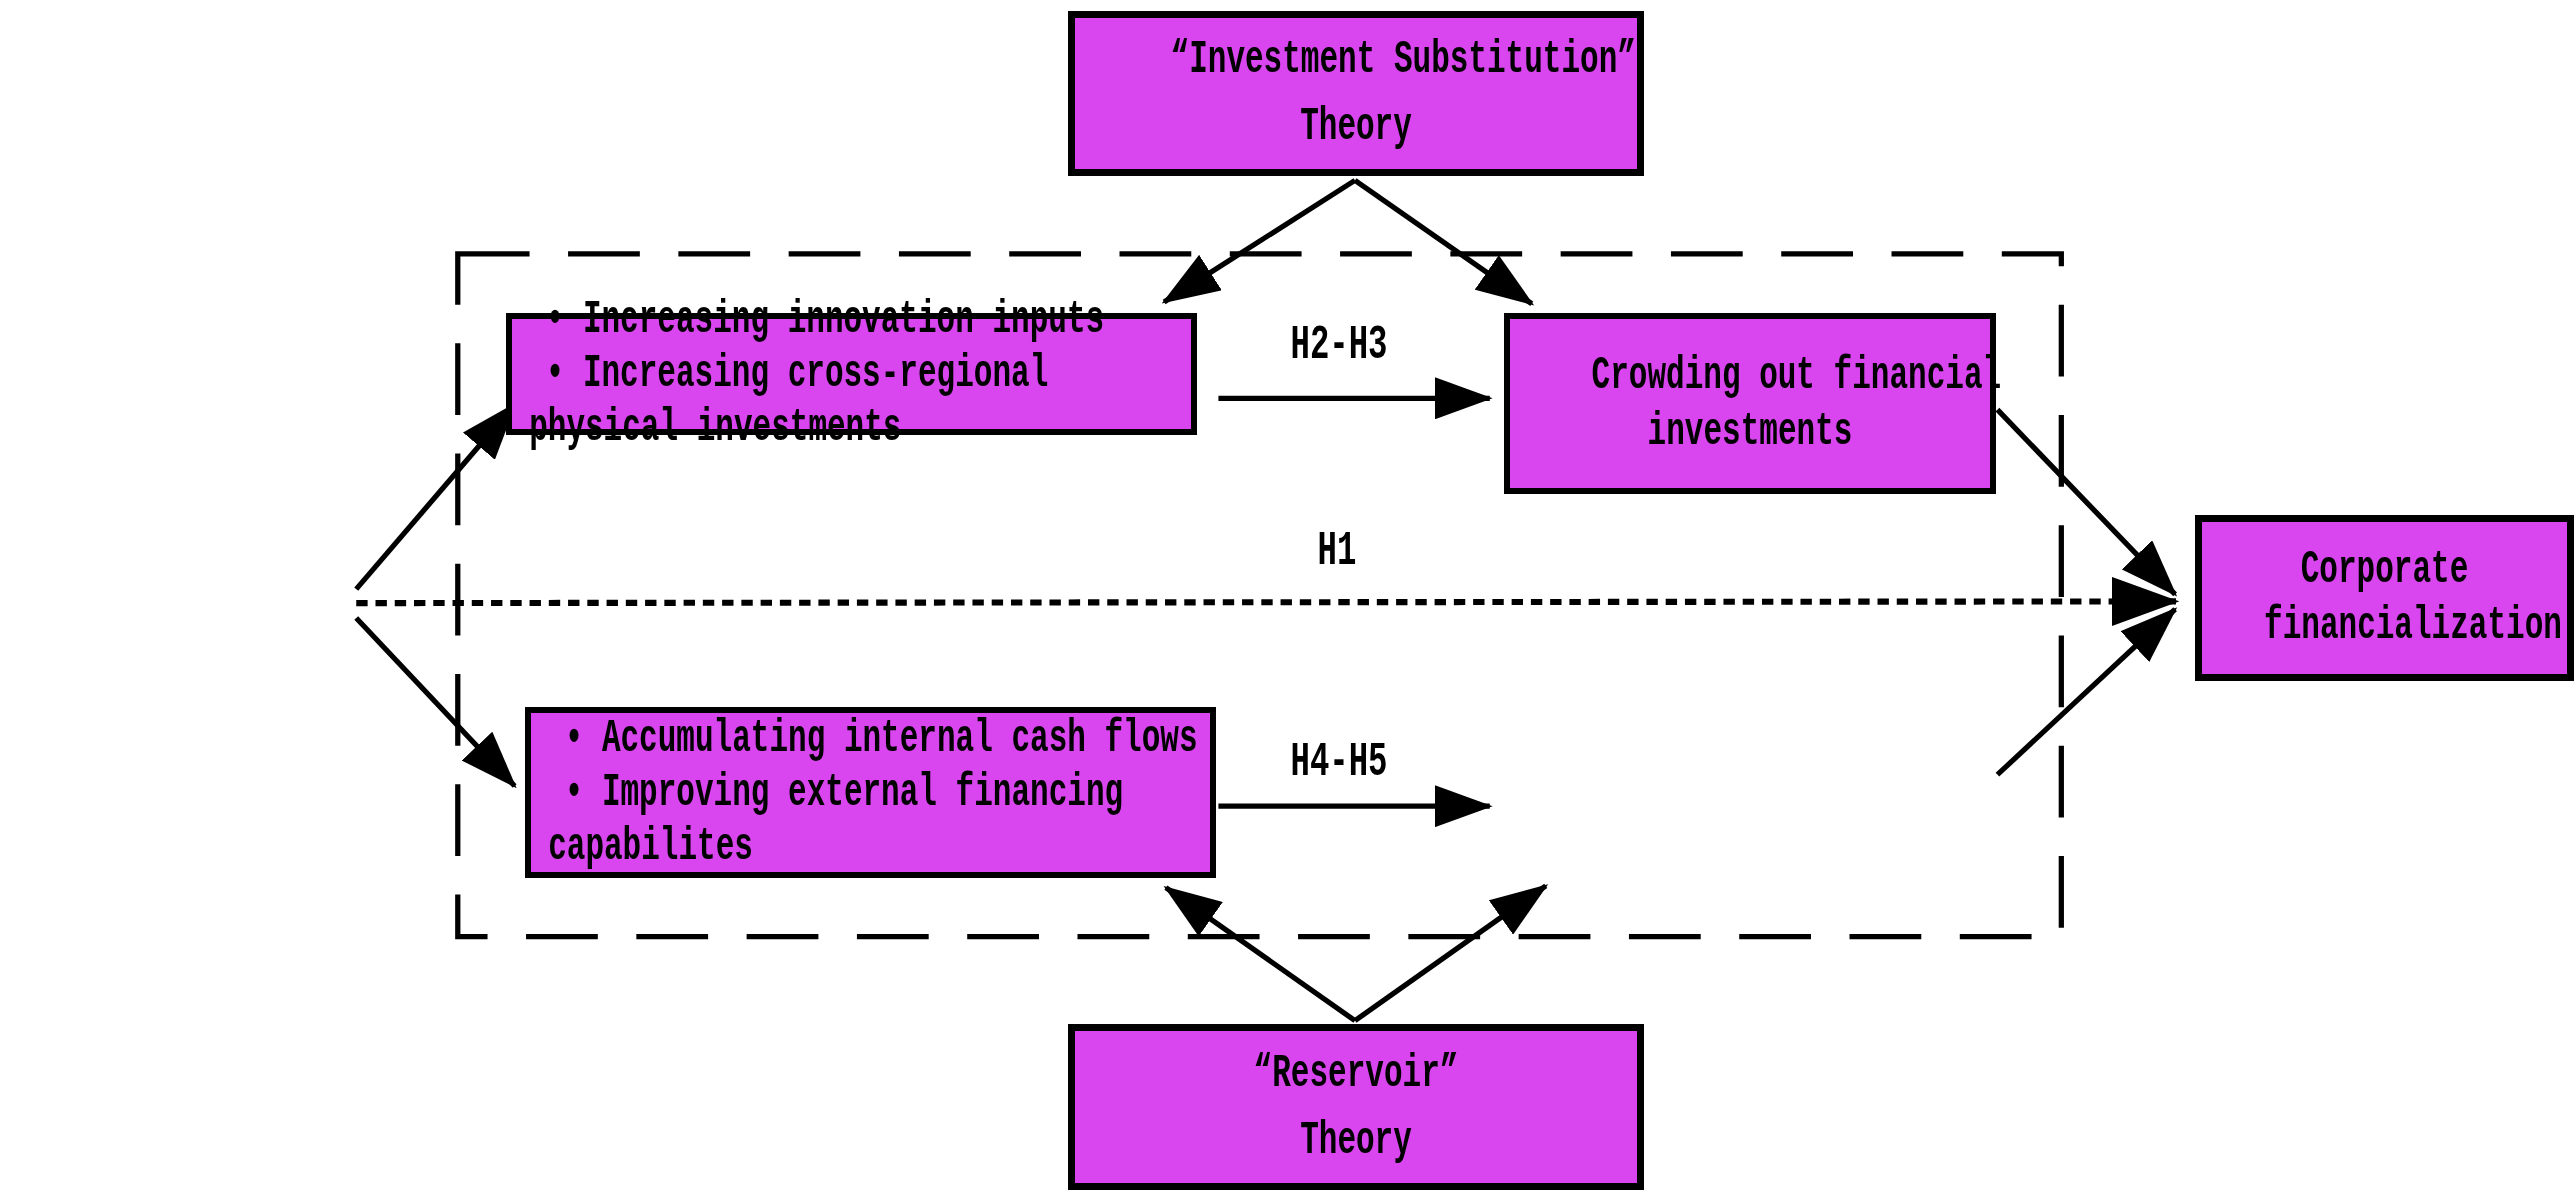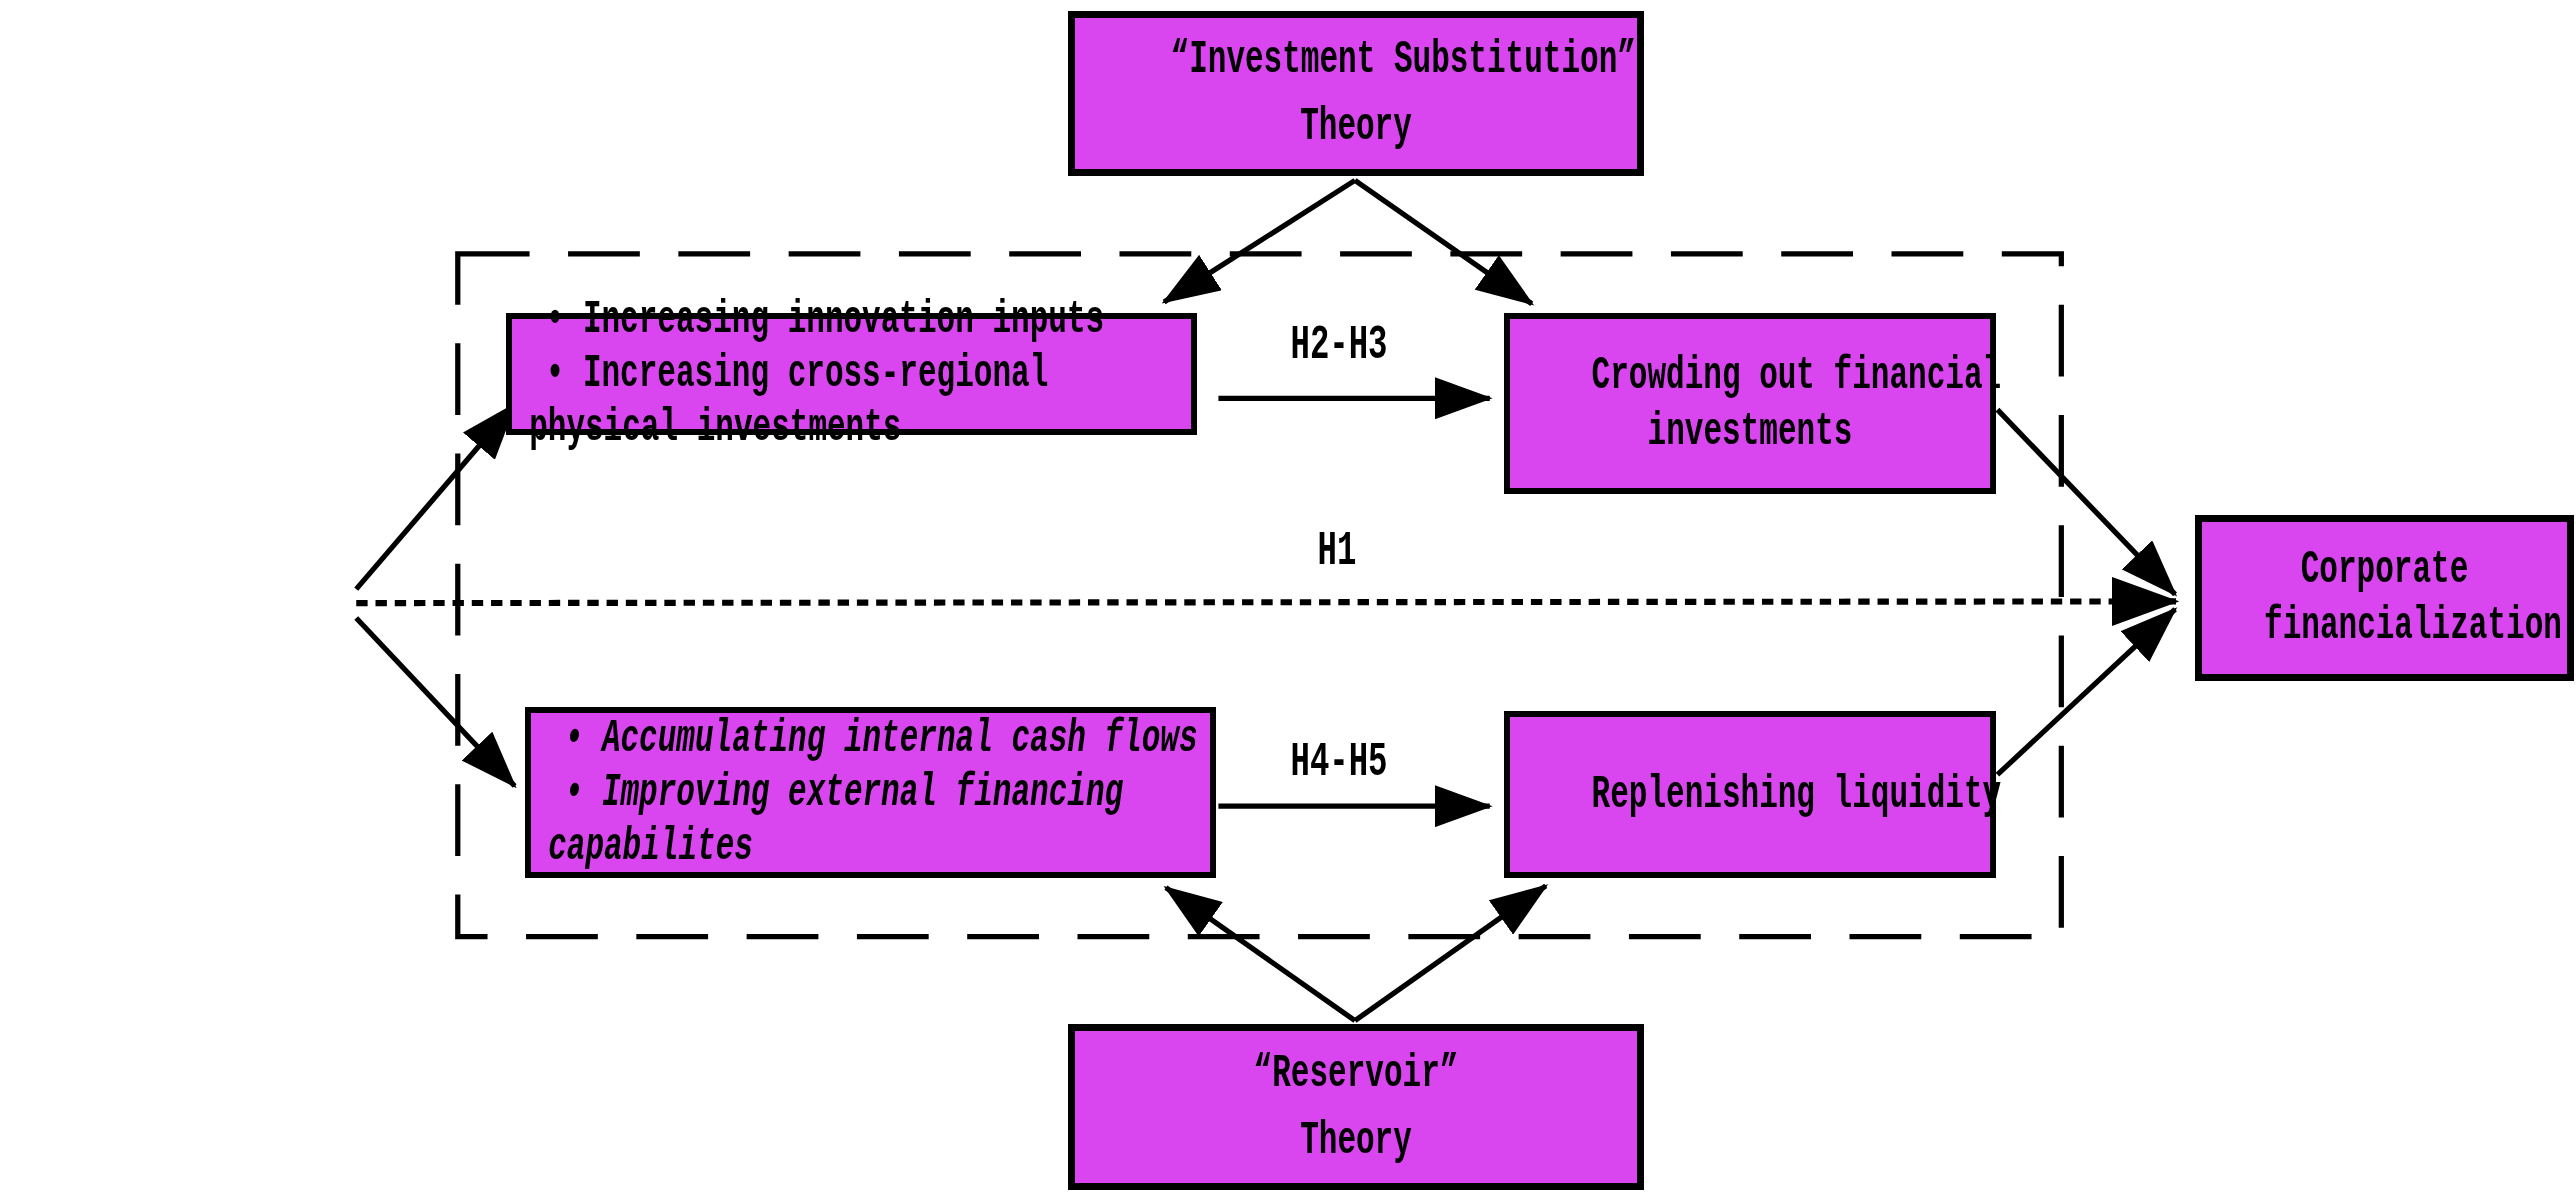--- a/index.html
+++ b/index.html
@@ -102,33 +102,28 @@
     </div>
   </div>
 
   <div class="node" style="left:1504px; top:313px; width:492px; height:181px;text-decoration:underline;">
     <div class="node-content">
       <div class="cline">Crowding out financial</div>
       <div class="cline">investments</div>
     </div>
   </div>
 
-  <div class="node" style="left:525px; top:707px; width:691px; height:171px;font-style:italic;">
+  <div class="node" style="left:525px; top:707px; width:691px; height:171px;">
     <div class="node-content">
       <div class="lline bullet">• Accumulating internal cash flows</div>
       <div class="lline bullet">• Improving external financing</div>
       <div class="lline">capabilites</div>
     </div>
   </div>
 
-  <div class="node" style="left:1504px; top:711px; width:492px; height:167px;">
-    <div class="node-content">
-      <div class="cline">Replenishing liquidity</div>
-    </div>
-  </div>
 
   <div class="node thick" style="left:2188px; top:515px; width:379px; height:166px;margin-left:7px;">
     <div class="node-content">
       <div class="cline">Corporate</div>
       <div class="cline">financialization</div>
     </div>
   </div>
 
   <div class="node thick theory" style="left:1068px; top:1024px; width:576px; height:166px;padding-left:22px;">
     <div class="node-content">

